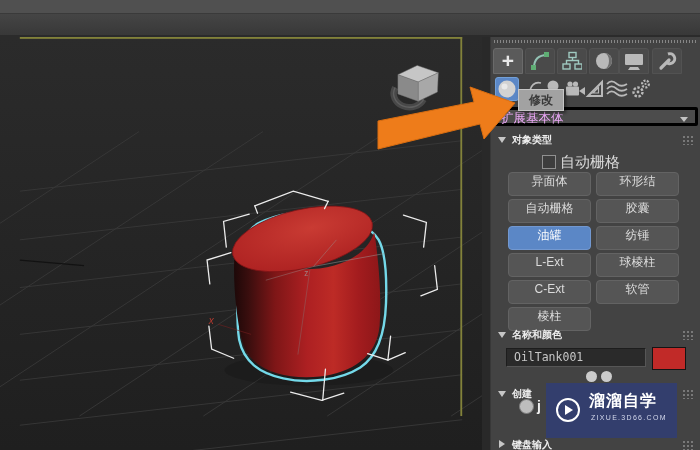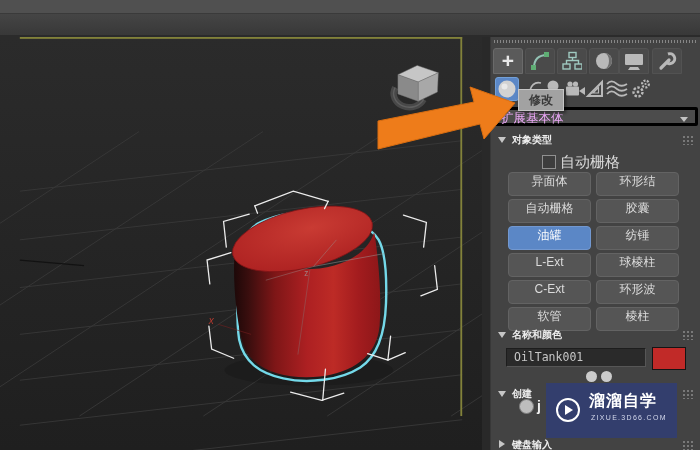--- a/index.html
+++ b/index.html
@@ -273,21 +273,20 @@
     <div class="abs" id="ot-grid">
         <div class="ot-btn">异面体</div>
         <div class="ot-btn">环形结</div>
         <div class="ot-btn">自动栅格</div>
         <div class="ot-btn">胶囊</div>
         <div class="ot-btn sel">油罐</div>
         <div class="ot-btn">纺锤</div>
         <div class="ot-btn">L-Ext</div>
         <div class="ot-btn">球棱柱</div>
         <div class="ot-btn">C-Ext</div>
-        <div class="ot-btn">环形波</div>
         <div class="ot-btn">软管</div>
         <div class="ot-btn">棱柱</div>
       </div>
 
     <div class="abs rollout-h" style="top:289px">
       <span class="tri-open"></span>
       <span class="rtitle">名称和颜色</span>
       <span class="grip"></span>
     </div>
     <div class="abs" id="name-field">OilTank001</div>

